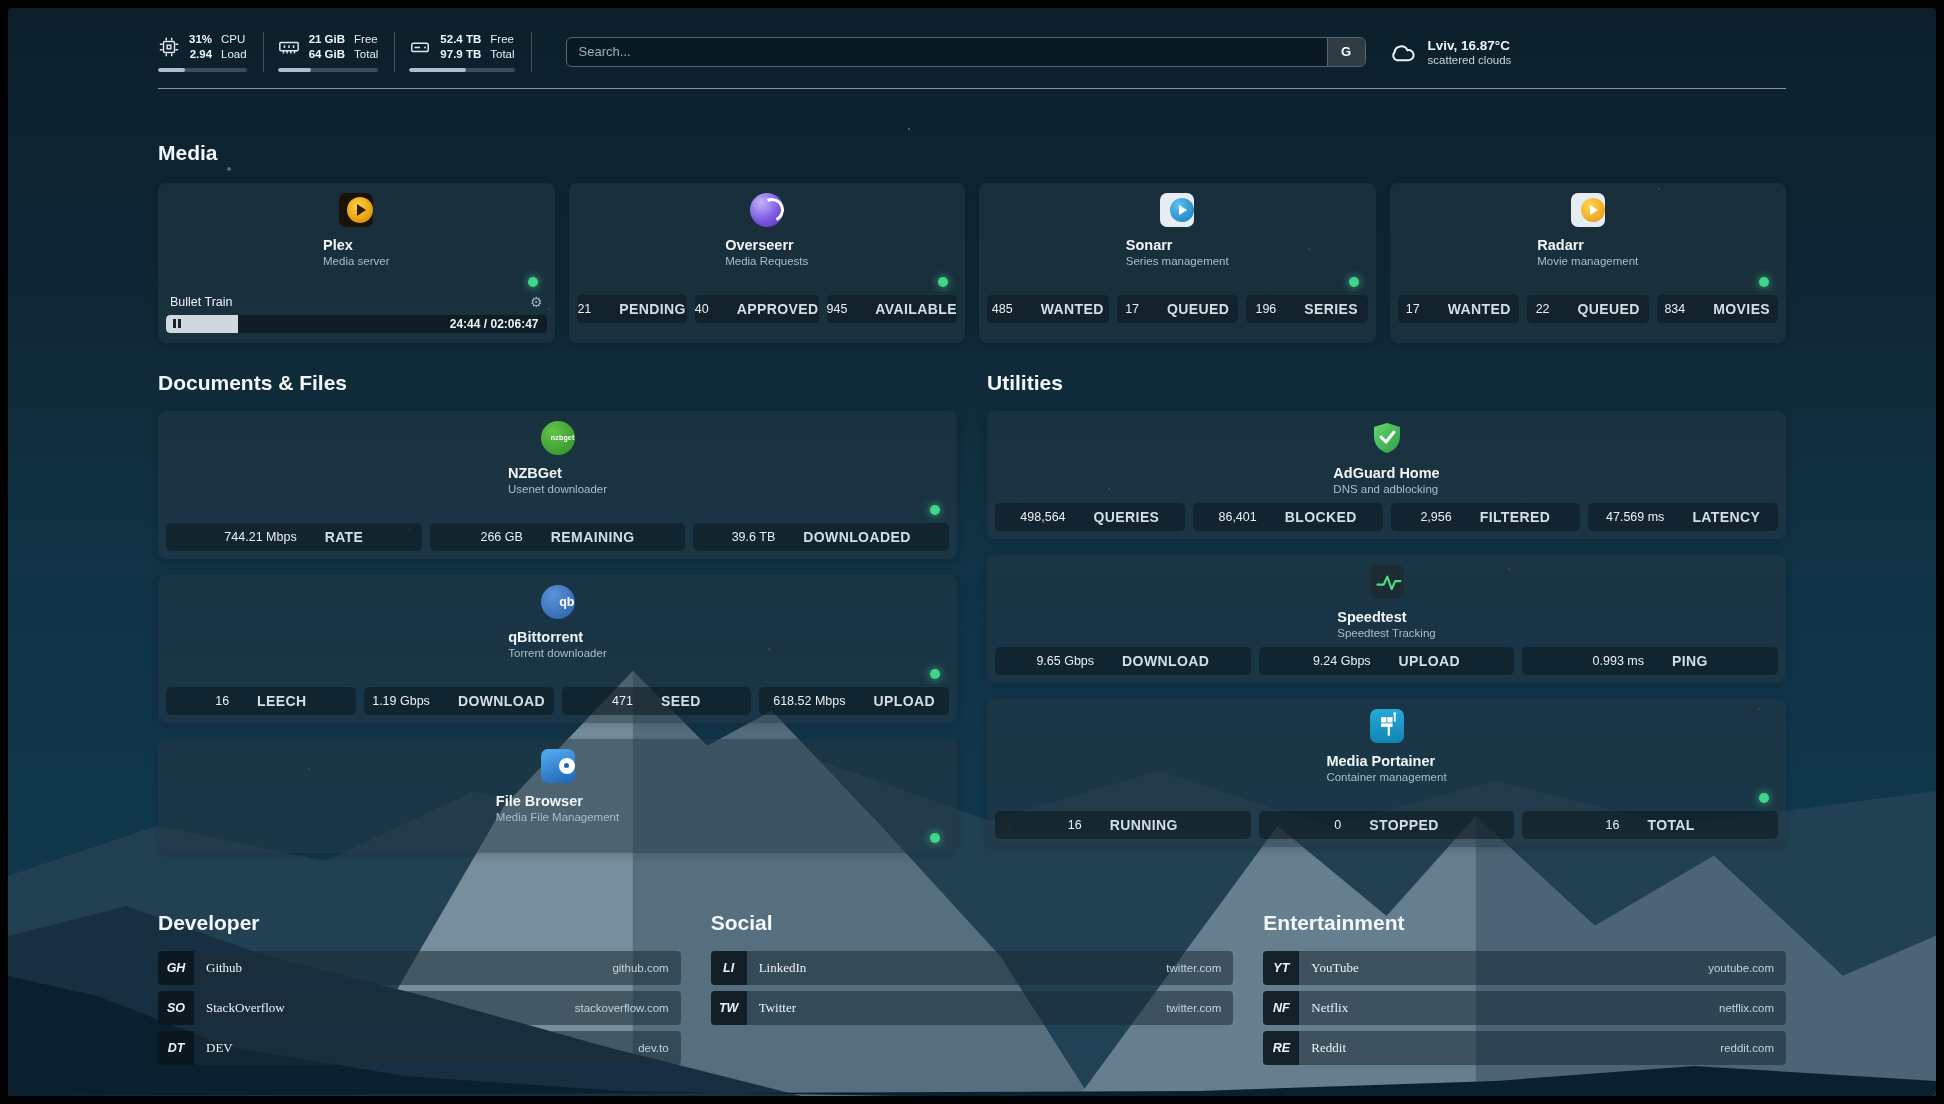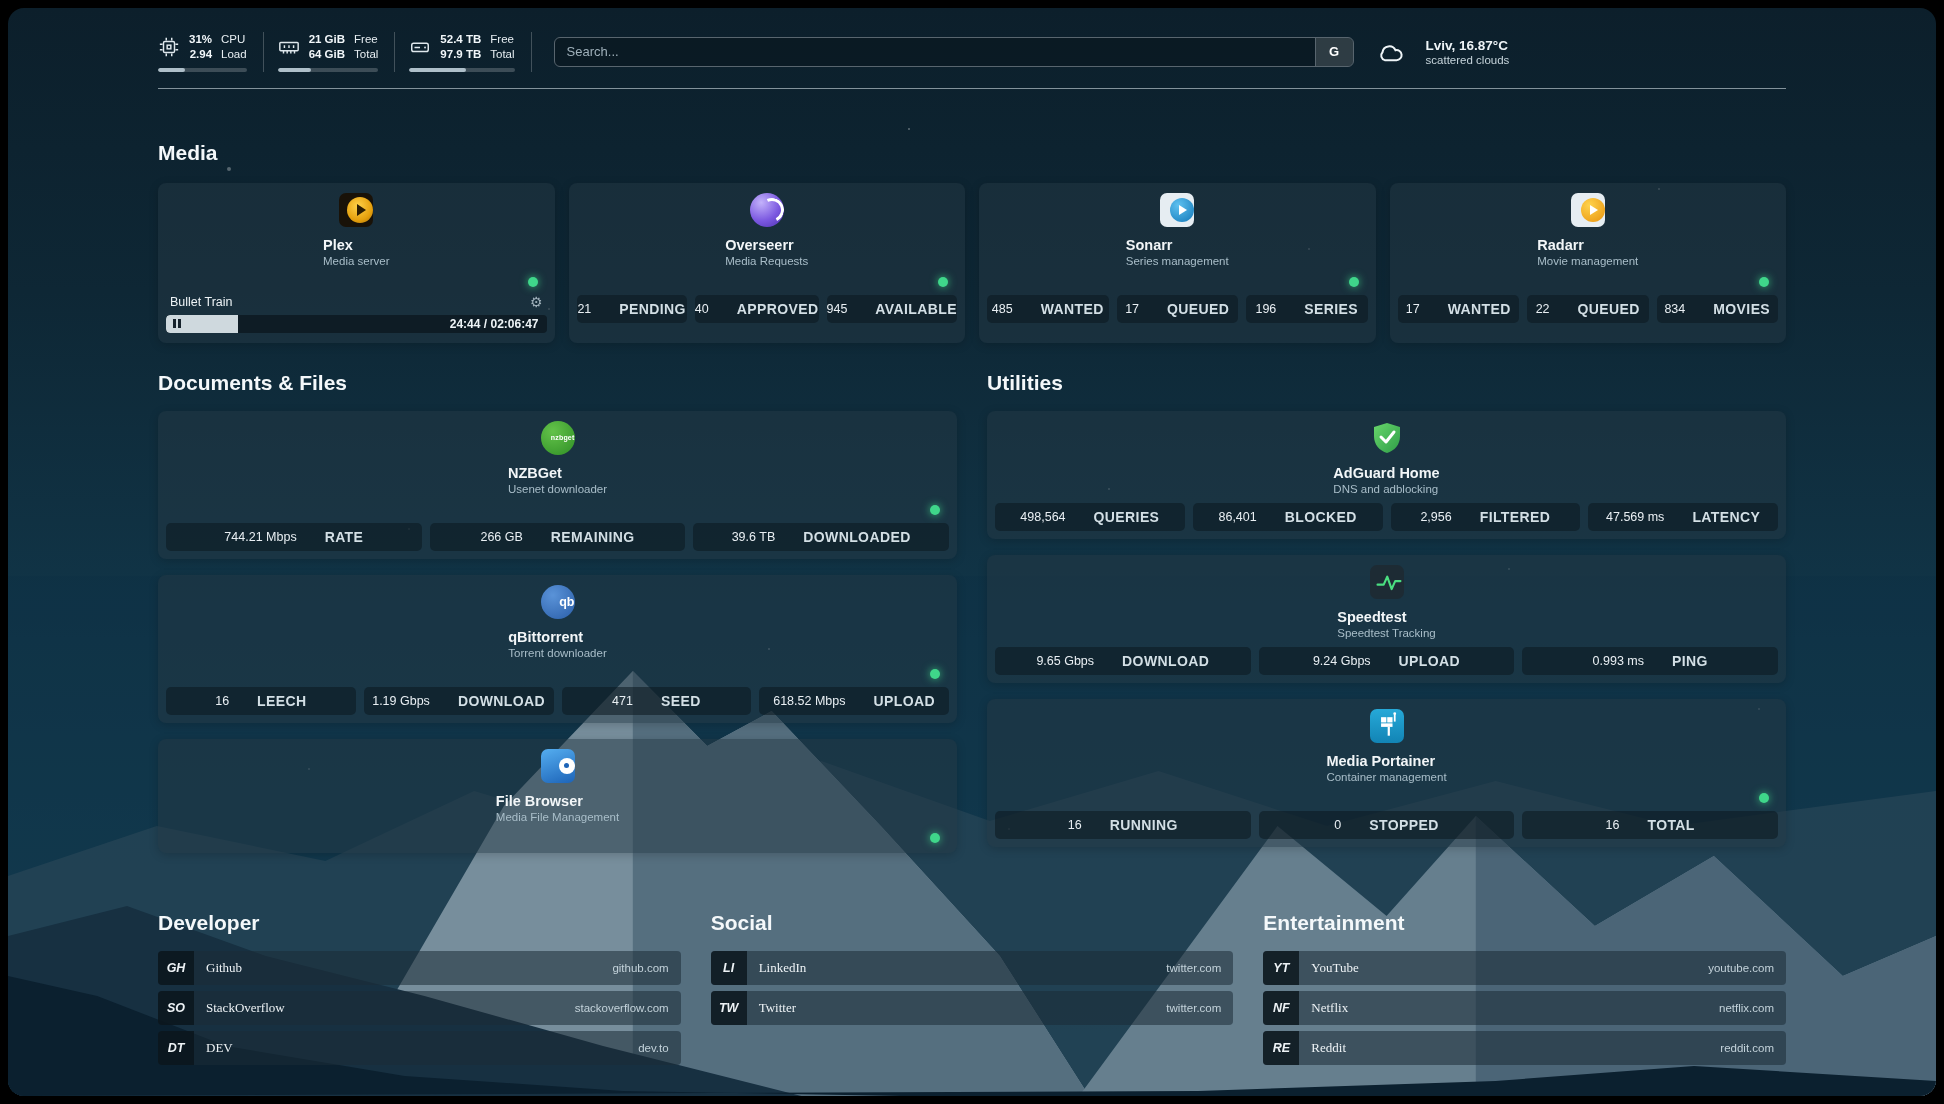--- a/index.html
+++ b/index.html
@@ -1,45 +1,45 @@
 <!DOCTYPE html>
 <html><head>
 <meta charset="utf-8">
 <style>
   * { box-sizing: border-box; margin: 0; padding: 0; }
   html,body { width:1944px; height:1104px; background:#000; font-family:"Liberation Sans","DejaVu Sans",sans-serif; }
   .screen {
-    position:absolute; inset:8px; border-radius:16px; overflow:hidden;
+    position:absolute; inset:8px; border-radius:4px; overflow:hidden;
     background:linear-gradient(180deg,#0c1f2b 0%,#0e2735 26%,#113649 58%,#174458 100%);
   }
   .mountains { position:absolute; left:0; bottom:0; width:100%; height:520px; z-index:0; }
   .specks { position:absolute; top:0; left:0; width:2px; height:2px; border-radius:50%; background:transparent; z-index:0;
     box-shadow:220px 160px 0 1px rgba(255,255,255,.30), 540px 300px rgba(255,255,255,.28), 900px 120px rgba(255,255,255,.34),
       1300px 240px rgba(255,255,255,.26), 1650px 180px rgba(255,255,255,.3), 400px 520px rgba(255,255,255,.26),
       1100px 480px rgba(255,255,255,.3), 1500px 560px rgba(255,255,255,.26), 760px 640px rgba(255,255,255,.3),
       300px 760px rgba(255,255,255,.24), 1750px 700px rgba(255,255,255,.24), 1000px 820px rgba(255,255,255,.24); }
   .content { position:relative; z-index:1; height:100%; padding:0 150px; color:#eef4f7; }
 
   
   .topbar { display:flex; align-items:center; padding-top:24px; }
   .sys { display:flex; flex-direction:column; gap:6px; padding-right:16px; margin-right:14px; border-right:1px solid rgba(255,255,255,.22); }
   .sys-row { display:flex; align-items:center; gap:9px; }
   .sys-icon { width:22px; height:22px; color:#dfe8ed; flex:none; }
   .sys-icon svg { width:100%; height:100%; }
   .sys-vals { display:flex; flex-direction:column; align-items:flex-end; font-size:11.5px; line-height:1.3; font-weight:700; color:#f2f7fa; }
   .sys-labels { display:flex; flex-direction:column; font-size:11.5px; line-height:1.3; color:#e7eef2; }
   .sys-bar { height:4px; border-radius:2px; background:rgba(255,255,255,.20); overflow:hidden; }
   .sys-bar-fill { height:100%; border-radius:2px; background:#aebfc9; }
-  .search { flex:0 1 800px; height:30px; display:flex; align-items:stretch; margin-left:8px;
+  .search { flex:0 1 800px; height:30px; display:flex; align-items:stretch; margin-left:20px;
     background:rgba(10,22,30,.55); border:1px solid #58656e; border-radius:6px; }
   .search input { flex:1; background:transparent; border:0; outline:none; color:#e9eff3; font-size:13px; padding:0 12px; font-family:inherit; }
   .search input::placeholder { color:#9fb0ba; }
   .search-btn { width:38px; display:flex; align-items:center; justify-content:center; background:rgba(255,255,255,.15);
     border-left:1px solid #58656e; border-radius:0 5px 5px 0; font-size:13px; font-weight:600; color:#fff; cursor:pointer; }
-  .weather { display:flex; align-items:center; gap:20px; margin-left:22px; }
+  .weather { display:flex; align-items:center; gap:10px; margin-left:22px; }
   .weather-icon { width:30px; height:30px; }
   .weather-loc { font-size:13.5px; font-weight:600; }
   .weather-cond { font-size:11.5px; color:#c6d4db; margin-top:1px; }
   .topdivider { margin-top:16px; border-bottom:1.5px solid rgba(230,240,245,.55); }
 
   
   .section-title { font-size:21px; font-weight:700; color:#f4f8fa; }
   .t-media { margin:52px 0 18px; }
   .media-grid { display:grid; grid-template-columns:repeat(4,1fr); gap:14px; }
   .cols { display:grid; grid-template-columns:1fr 1fr; gap:30px; align-items:start; }

